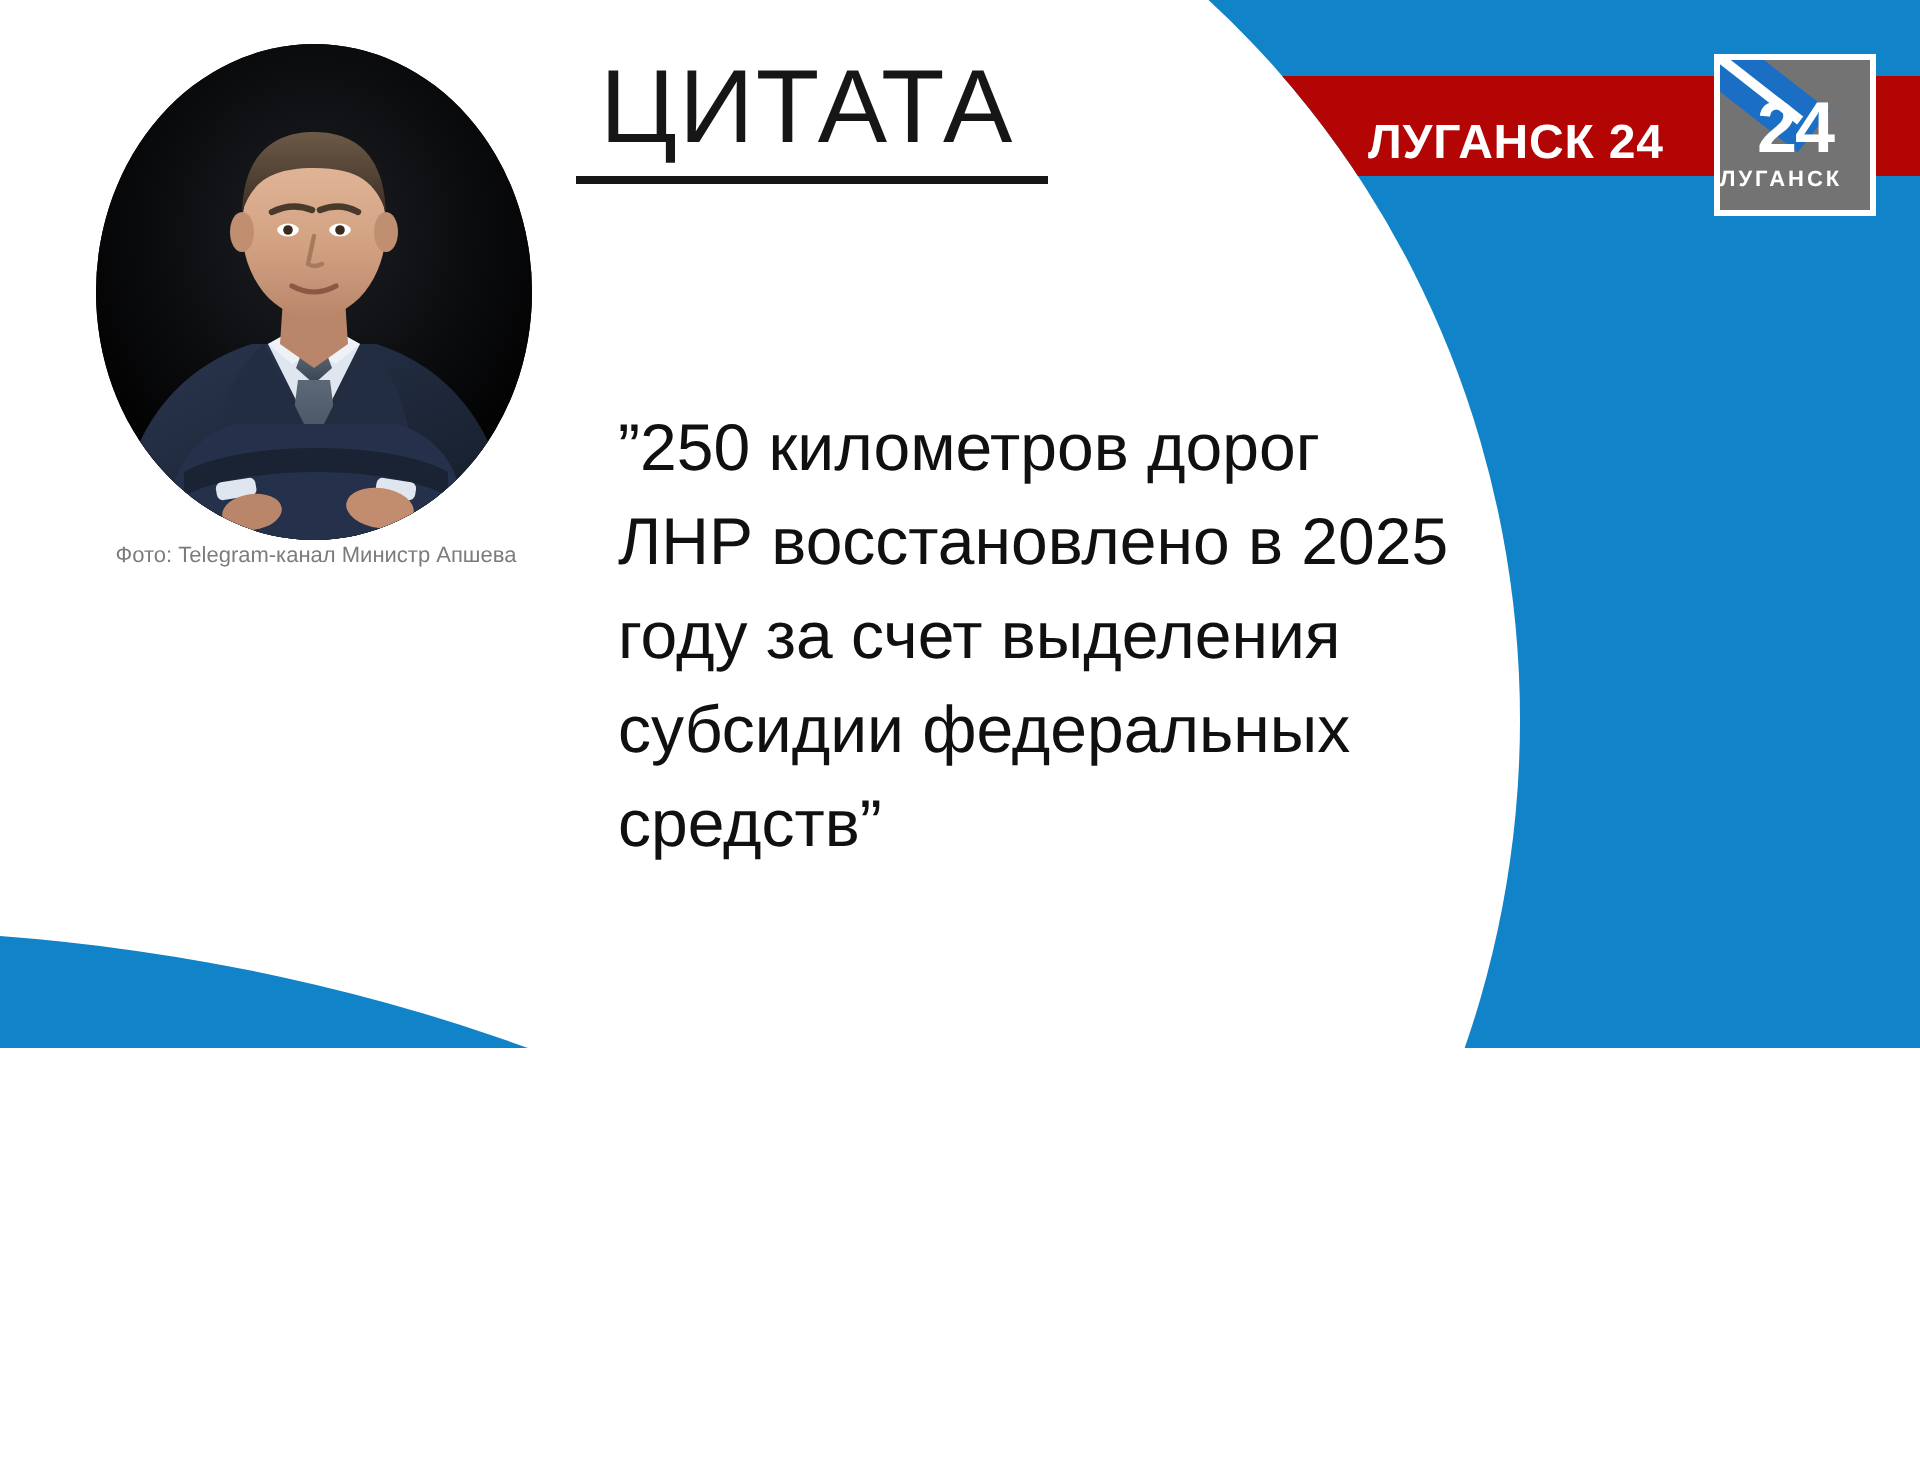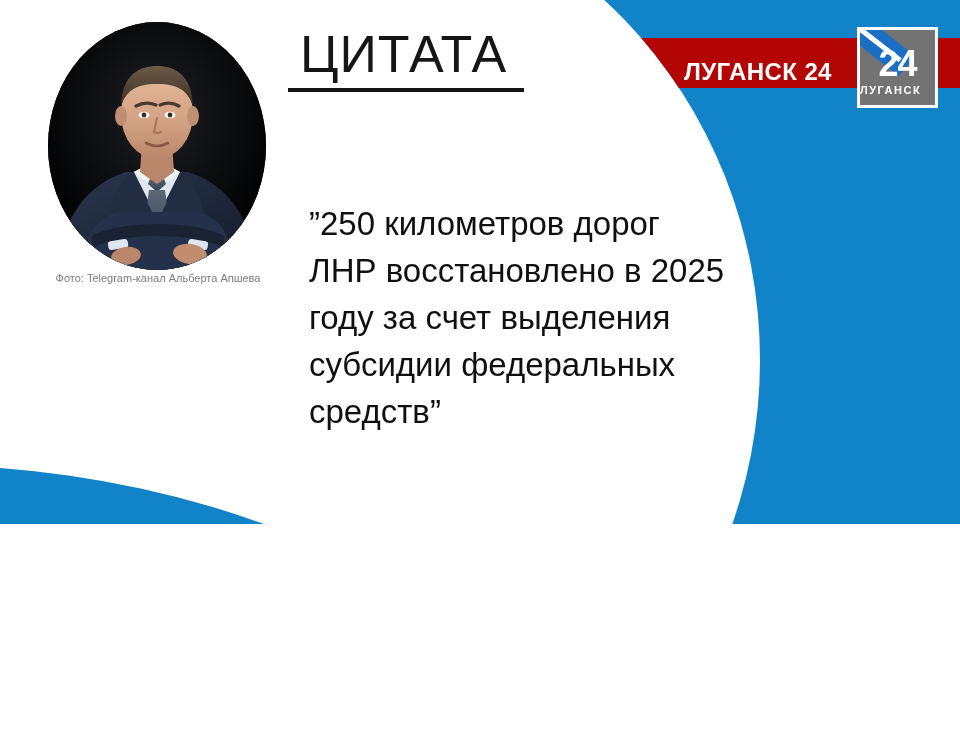--- a/index.html
+++ b/index.html
@@ -309,18 +309,18 @@
       <path d="M 44 214 C 72 198 148 198 176 214 L 176 226 C 146 210 74 210 44 226 Z" fill="#1a2333"></path>
 
       <rect x="60" y="218" width="20" height="9" rx="3" fill="#dfe6ef" transform="rotate(-9 70 222)"></rect>
       <rect x="140" y="218" width="20" height="9" rx="3" fill="#dfe6ef" transform="rotate(9 150 222)"></rect>
 
       <ellipse cx="142" cy="232" rx="17" ry="10" fill="#c28d6e" transform="rotate(8 142 232)"></ellipse>
       <ellipse cx="78" cy="234" rx="15" ry="9" fill="#b9866a" transform="rotate(-8 78 234)"></ellipse>
     </svg>
   </div>
 
-  <div class="photo-credit">Фото: Telegram-канал Альберта Апшева</div>
+  <div class="photo-credit">Фото: Telegram-канал Министр Апшева</div>
 
   <div class="quote">”250 километров дорог ЛНР восстановлено в 2025 году за счет выделения субсидии федеральных средств”</div>
 
 
 </div>
 
 </body></html>

